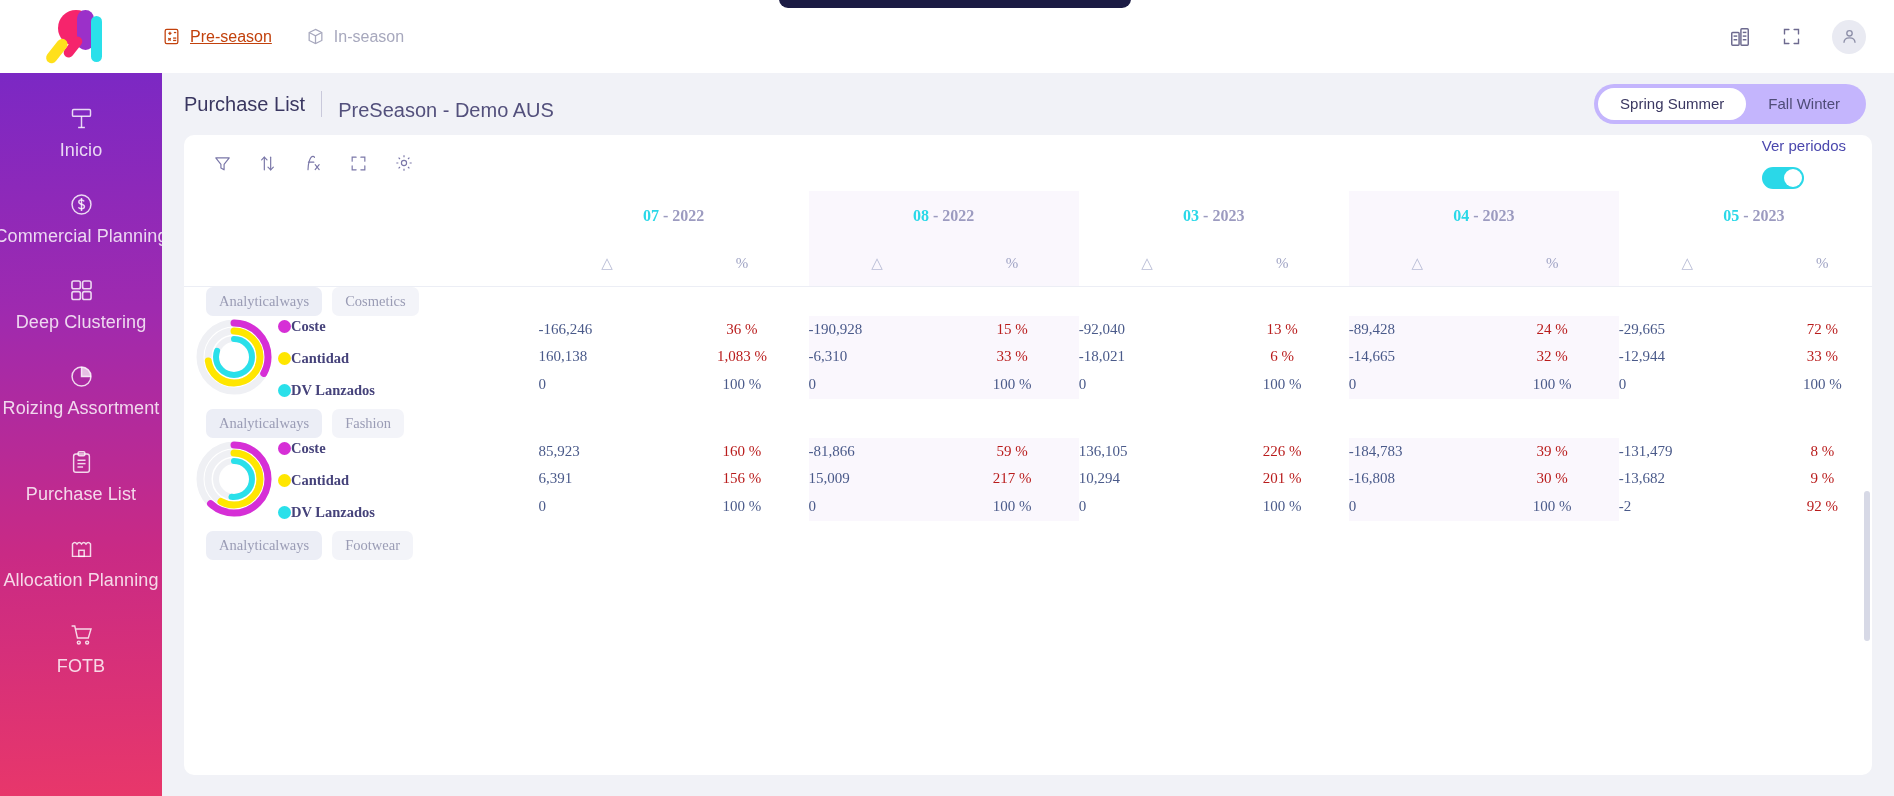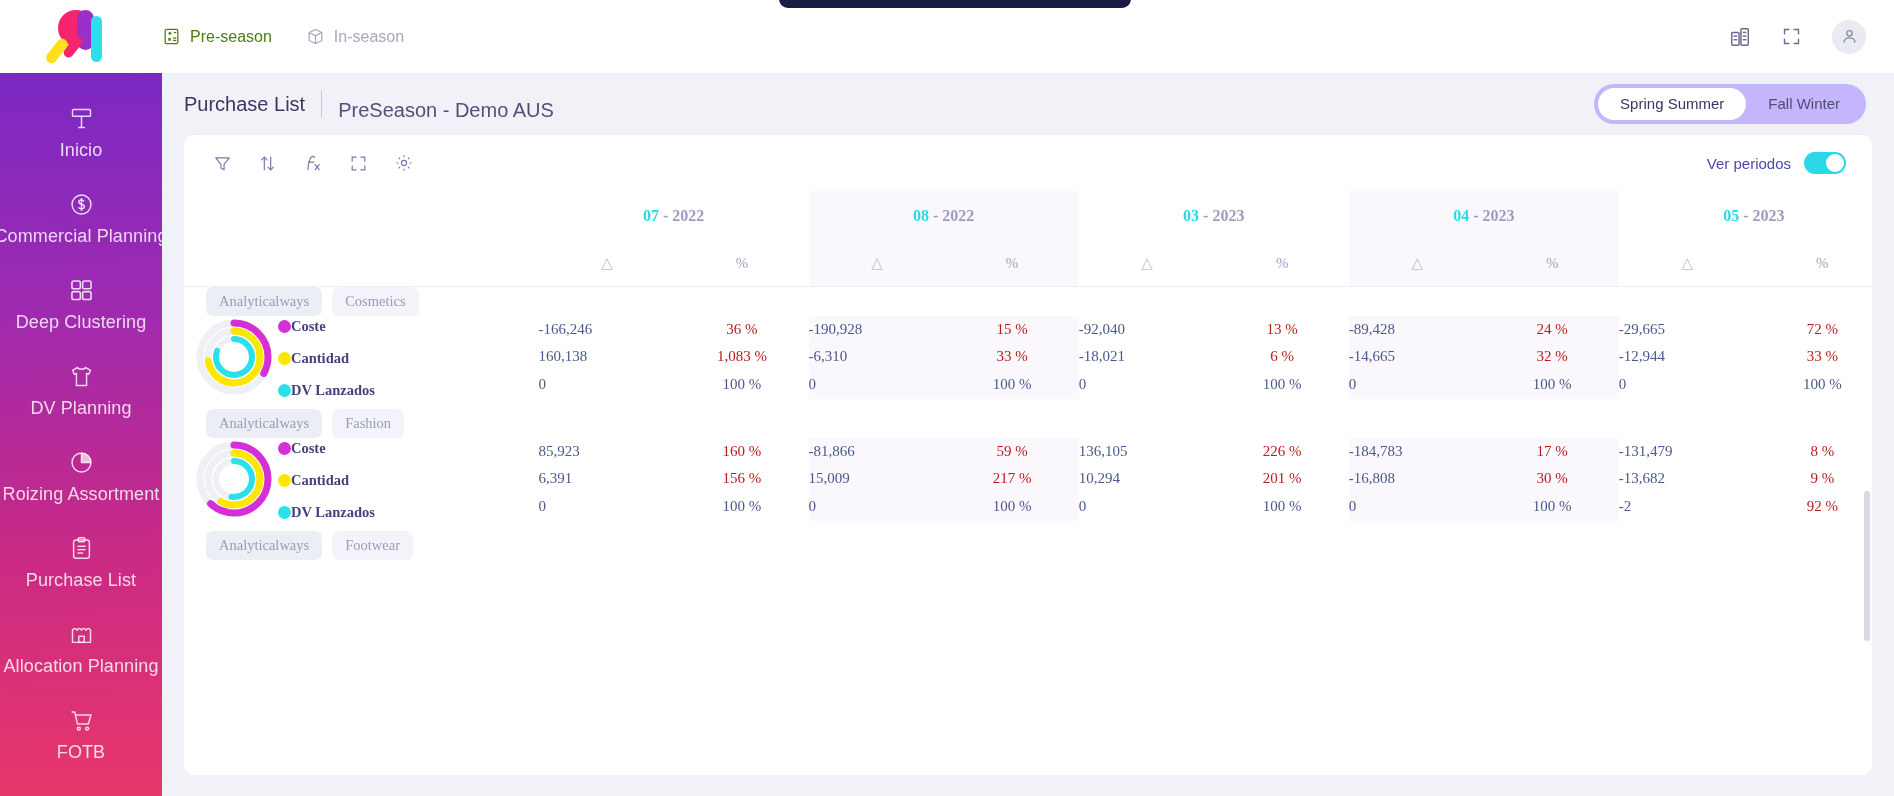--- a/index.html
+++ b/index.html
@@ -39,21 +39,21 @@
   .logo .stick {
     position: absolute; left: 13px; top: 27px; width: 10px; height: 24px;
     background: #f6246c; border-radius: 5px;
     transform: rotate(38deg);
   }
   .nav-tabs { display: flex; align-items: center; gap: 34px; }
   .nav-tab {
     display: flex; align-items: center; gap: 9px;
     font-size: 16px; color: #a7a8bd; cursor: pointer; user-select: none;
   }
-  .nav-tab.active { color: #4d7c0f; }
+  .nav-tab.active { color: #c2410c; text-decoration: underline; }
   .nav-tab svg { display: block; }
   .topbar-right {
     margin-left: auto; display: flex; align-items: center; gap: 30px;
     padding-right: 28px;
   }
   .tb-icon { cursor: pointer; color: #6d6a8f; display: flex; }
   .avatar-btn {
     width: 34px; height: 34px; border-radius: 50%;
     background: #e9eaf2; display: flex; align-items: center; justify-content: center;
     color: #8d8fa8; cursor: pointer;
@@ -108,21 +108,21 @@
 
   .card {
     margin: 0 22px; height: 640px; background: #ffffff;
     border-radius: 10px; position: relative; overflow: hidden;
   }
   .card-toolbar {
     height: 56px; display: flex; align-items: center; padding: 0 26px;
   }
   .tool-icons { display: flex; align-items: center; gap: 20px; }
   .tool-ic { cursor: pointer; color: #7a77a8; display: flex; padding: 3px; }
-  .toolbar-right { margin-left: auto; display: flex; align-items: center; gap: 13px; }
+  .toolbar-right { margin-left: auto; display: flex; gap: 13px; flex-direction: column; }
   .ver-label { font-size: 15px; color: #4a47ad; }
   .switch {
     width: 42px; height: 22px; border-radius: 11px; background: #2ad8e8;
     position: relative; cursor: pointer;
   }
   .switch .knob {
     position: absolute; right: 2px; top: 2px; width: 18px; height: 18px;
     border-radius: 50%; background: #fff;
   }
 
@@ -278,28 +278,20 @@
       <svg width="27" height="27" viewBox="0 0 24 24" fill="none" stroke="currentColor" stroke-width="1.4">
         <rect x="3.5" y="3.5" width="7.5" height="7" rx="1.6"></rect>
         <rect x="13" y="3.5" width="7.5" height="7" rx="1.6"></rect>
         <rect x="3.5" y="13" width="7.5" height="7" rx="1.6"></rect>
         <rect x="13" y="13" width="7.5" height="7" rx="1.6"></rect>
       </svg>
     </span>
     <span class="si-label">Deep Clustering</span>
   </div>
 
-  <div class="side-item">
-    <span>
-      <svg width="27" height="27" viewBox="0 0 24 24" fill="none" stroke="currentColor" stroke-width="1.3" stroke-linejoin="round">
-        <path d="M8.5 4 L4 6.5 L5.6 10 L7.5 9.2 V20 H16.5 V9.2 L18.4 10 L20 6.5 L15.5 4 C15 6 9 6 8.5 4 Z"></path>
-      </svg>
-    </span>
-    <span class="si-label">DV Planning</span>
-  </div>
 
   <div class="side-item">
     <span>
       <svg width="27" height="27" viewBox="0 0 24 24" fill="none" stroke="currentColor" stroke-width="1.3">
         <circle cx="12" cy="12" r="8.4"></circle>
         <path d="M12 3.6 V12 H20.4"></path>
         <path d="M12 3.6 A8.4 8.4 0 0 1 20.4 12 L12 12 Z" fill="currentColor" stroke="none" opacity=".85"></path>
       </svg>
     </span>
     <span class="si-label">Roizing Assortment</span>
@@ -560,21 +552,21 @@
                   </div>
                 </div>
               </td>
               <td class="num">85,923</td>
               <td class="pct">160 %</td>
               <td class="num alt">-81,866</td>
               <td class="pct alt">59 %</td>
               <td class="num">136,105</td>
               <td class="pct">226 %</td>
               <td class="num alt">-184,783</td>
-              <td class="pct alt">17 %</td>
+              <td class="pct alt">39 %</td>
               <td class="num">-131,479</td>
               <td class="pct">8 %</td>
             </tr>
             <tr>
               <td class="num">6,391</td>
               <td class="pct">156 %</td>
               <td class="num alt">15,009</td>
               <td class="pct alt">217 %</td>
               <td class="num">10,294</td>
               <td class="pct">201 %</td>

